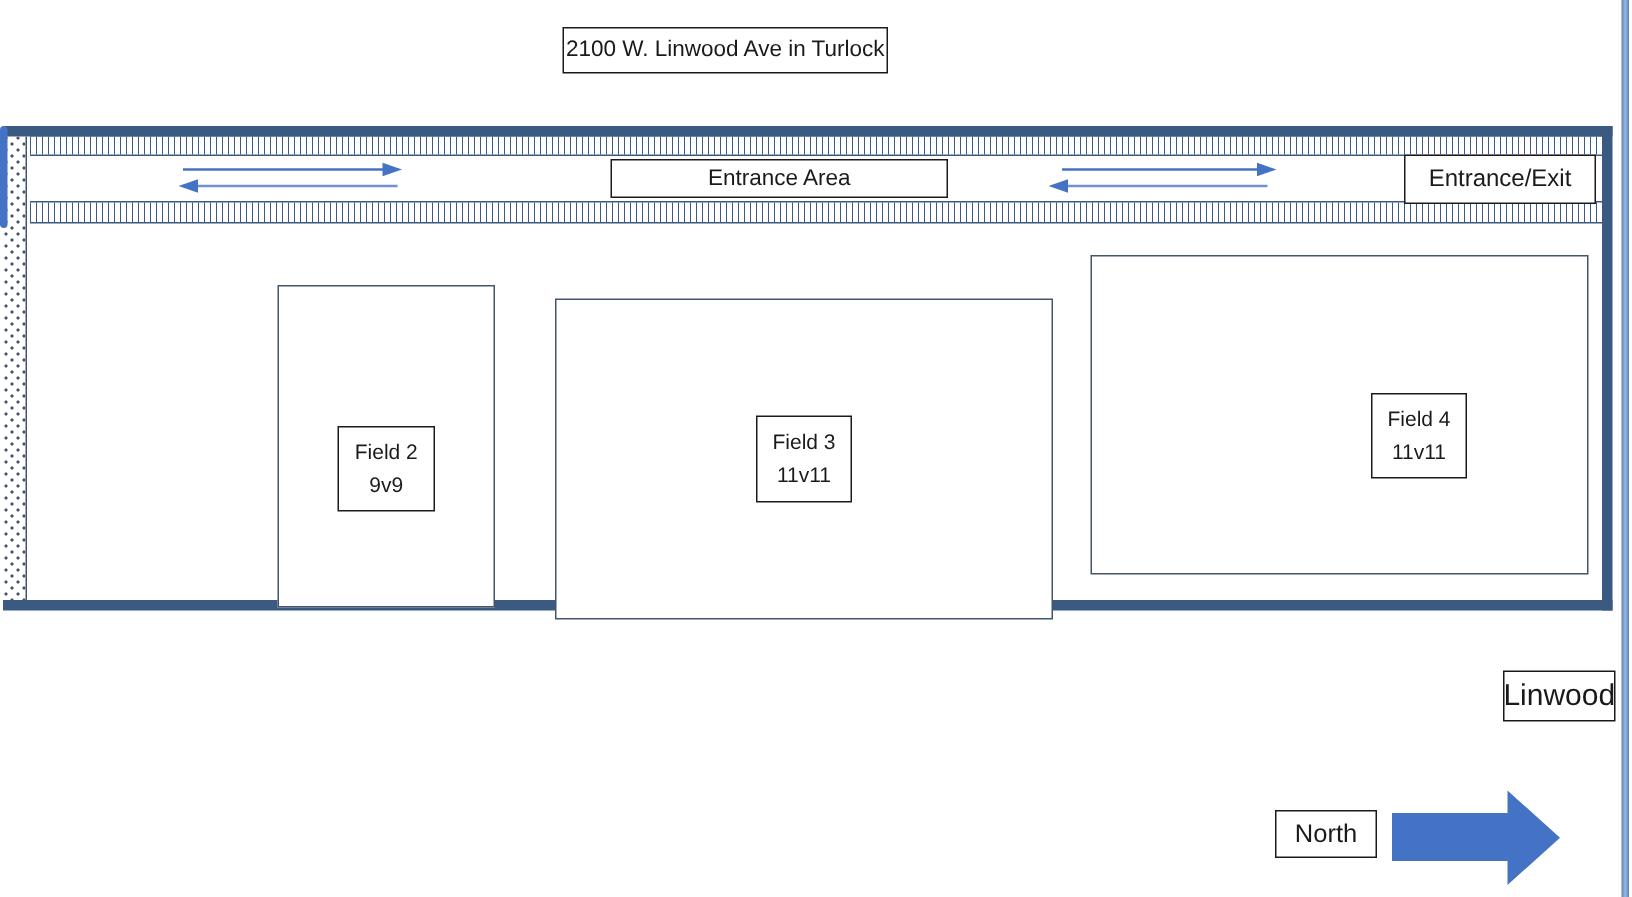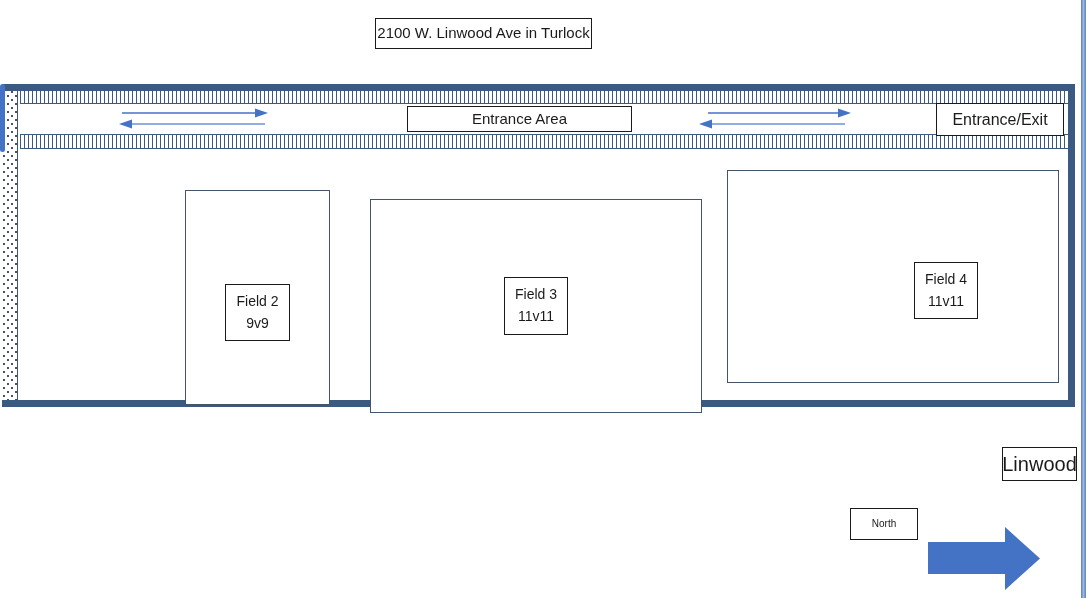--- a/index.html
+++ b/index.html
@@ -78,21 +78,21 @@
   .field-4 .field-label{transform:translate(30px,14px);}
 
   
   .street-line{
     position:absolute;left:1081px;top:0;width:5px;height:598px;
     background:linear-gradient(90deg,#5b82bd,#9bb6e0 50%,#5b82bd);
   }
   .street-box{left:1002px;top:447px;width:75px;height:34px;font-size:20px;}
 
   
-  .north-box{left:850px;top:508px;width:68px;height:32px;font-size:10px;}
+  .north-box{left:850px;top:540px;width:68px;height:32px;font-size:17px;}
   .north-arrow{position:absolute;left:928px;top:527px;}
 </style>
 </head>
 <body>
 
 <div class="canvas">
 
   <div class="labelbox title-box">
     <span>2100 W. Linwood Ave in Turlock</span>
   </div>

